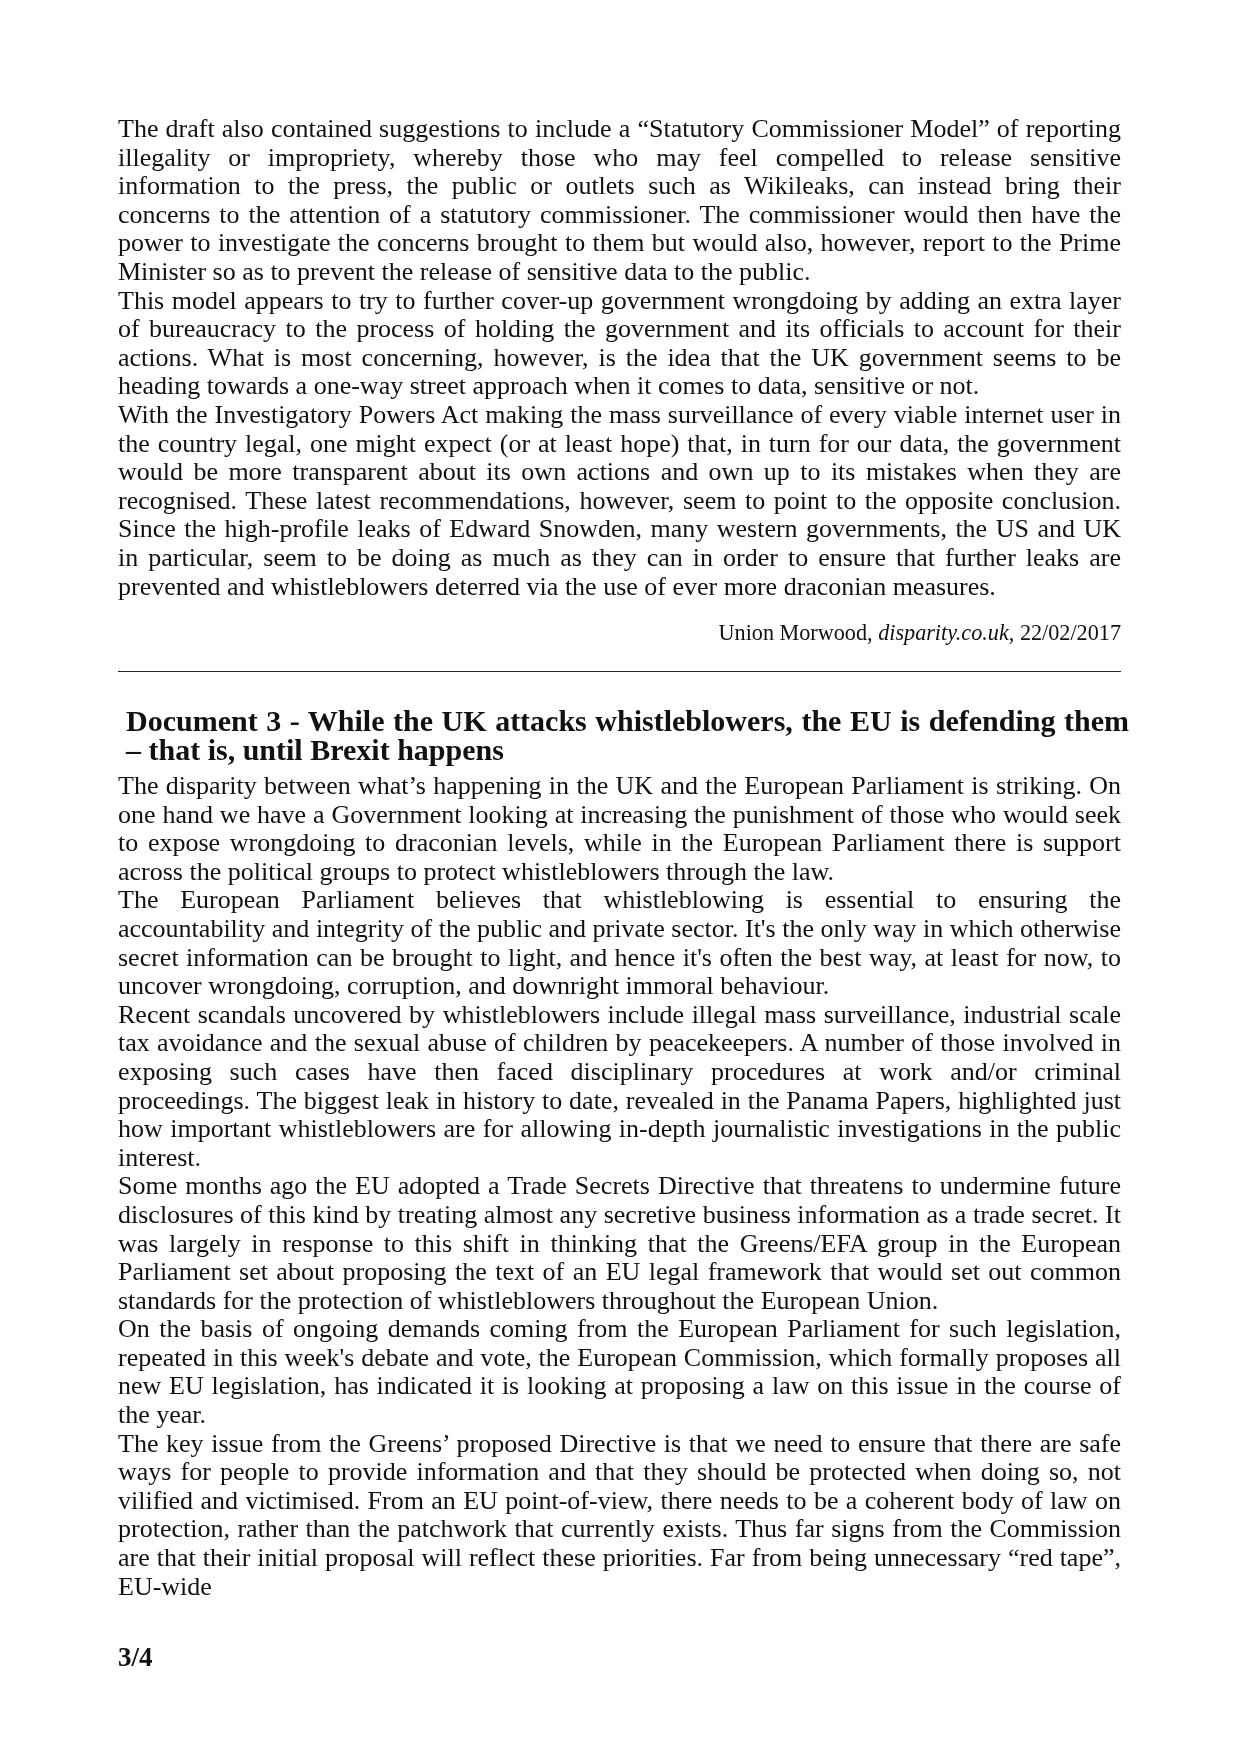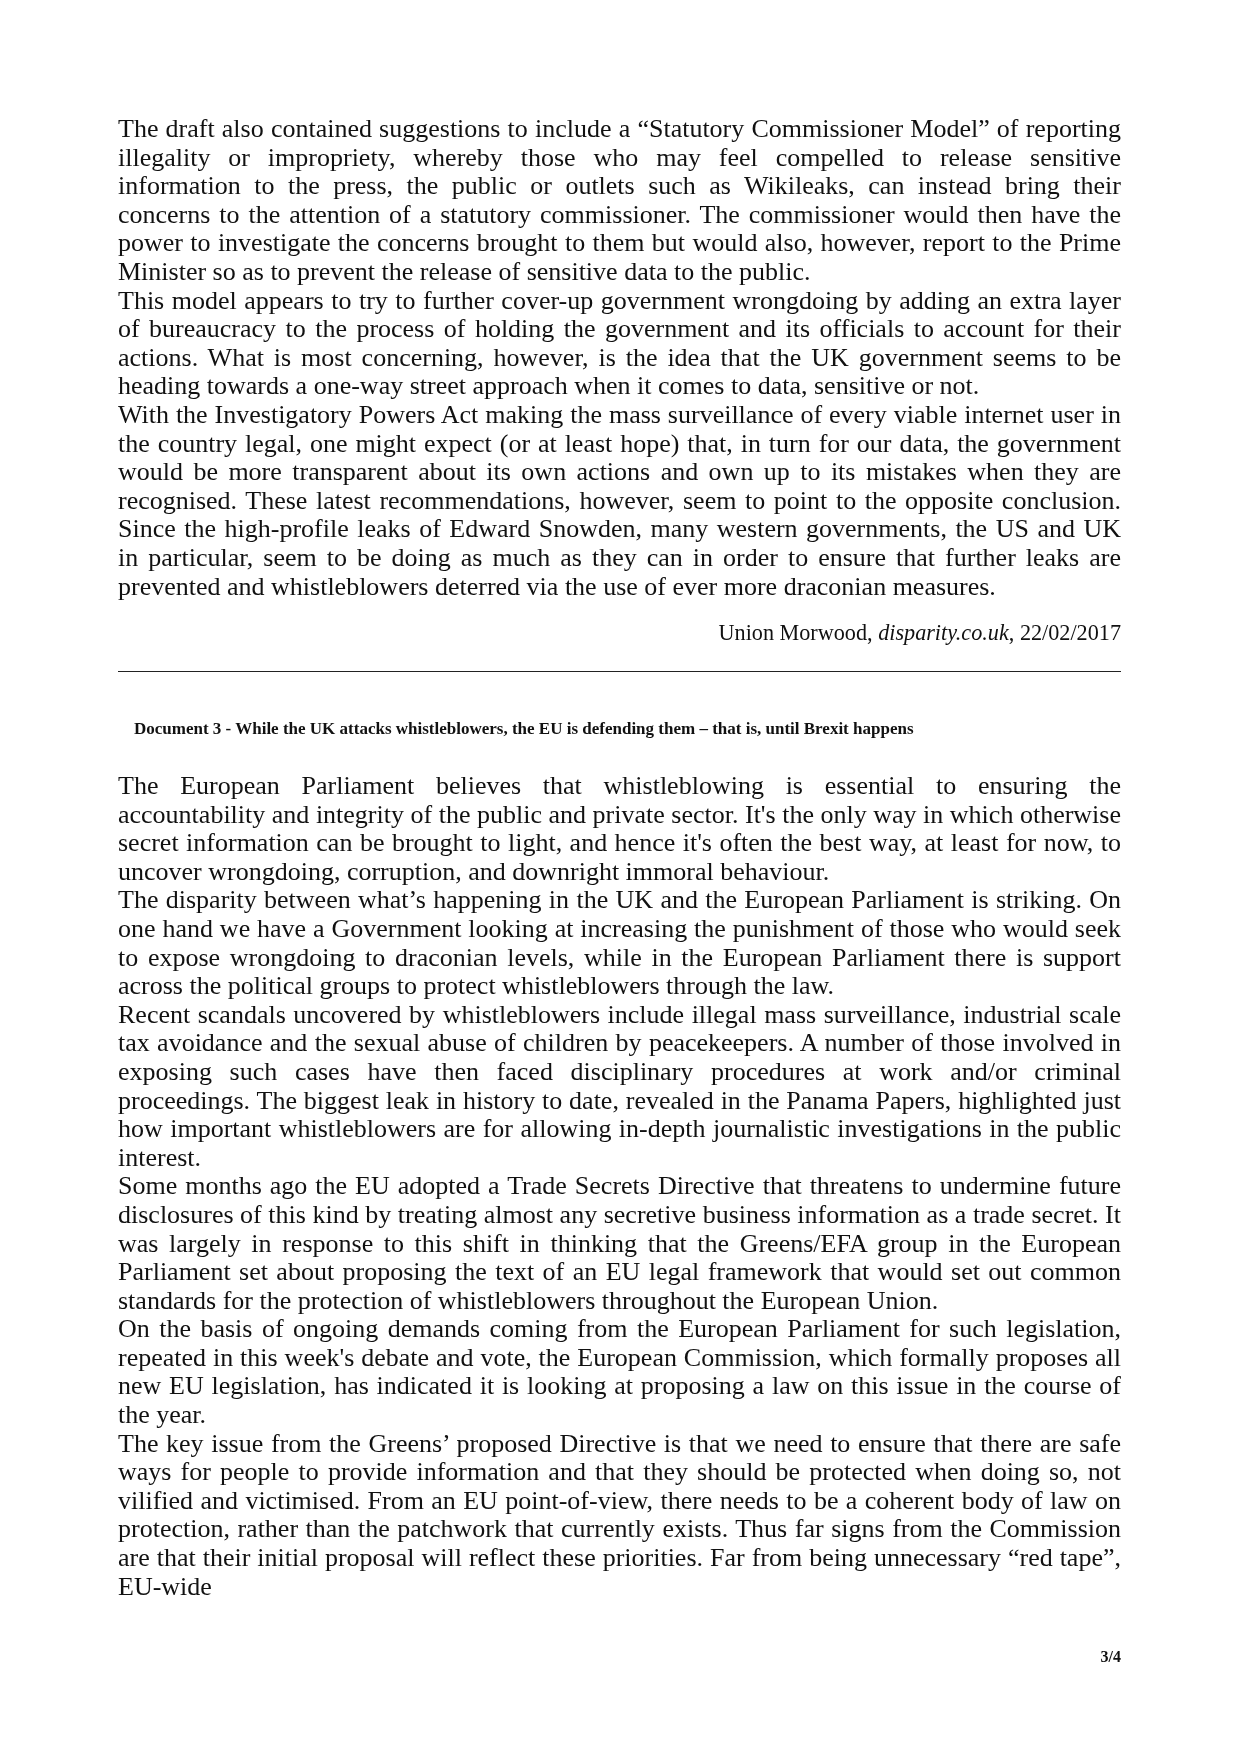--- a/index.html
+++ b/index.html
@@ -50,40 +50,40 @@
       left: 0;
       width: 1003px;
       height: 0;
       border-top: 1.4px solid #222222;
     }
     .doc-heading {
       position: absolute;
       top: 584px;
       left: 0;
       width: 1003px;
-      margin: 16px;
-      font-size: 17px;
+      margin: 8px;
+      font-size: 30px;
       line-height: 28.6px;
       font-weight: bold;
       text-align: justify;
       text-align-last: left;
     }
     #doc3 {
       position: absolute;
       top: 657px;
       left: 0;
       width: 1003px;
     }
     .page-number {
       position: absolute;
       top: 1528px;
       left: 0;
       width: 1003px;
-      text-align: right;
-      font-size: 16px;
+      text-align: left;
+      font-size: 27px;
       font-weight: bold;
       line-height: 28px;
     }
   </style>
 </head>
 <body>
 
 <div class="page">
 
   <div id="doc2" class="para-block">
@@ -94,22 +94,22 @@
 
   <div class="attribution">
     <span>Union Morwood, </span><span class="src">disparity.co.uk</span><span>, 22/02/2017</span>
   </div>
 
   <div class="divider"></div>
 
   <h2 class="doc-heading">Document 3 - While the UK attacks whistleblowers, the EU is defending them – that is, until Brexit happens</h2>
 
   <div id="doc3" class="para-block">
+    <p>The disparity between what’s happening in the UK and the European Parliament is striking. On one hand we have a Government looking at increasing the punishment of those who would seek to expose wrongdoing to draconian levels, while in the European Parliament there is support across the political groups to protect whistleblowers through the law.</p>
     <p>The European Parliament believes that whistleblowing is essential to ensuring the accountability and integrity of the public and private sector. It's the only way in which otherwise secret information can be brought to light, and hence it's often the best way, at least for now, to uncover wrongdoing, corruption, and downright immoral behaviour.</p>
-    <p>The disparity between what’s happening in the UK and the European Parliament is striking. On one hand we have a Government looking at increasing the punishment of those who would seek to expose wrongdoing to draconian levels, while in the European Parliament there is support across the political groups to protect whistleblowers through the law.</p>
     <p>Recent scandals uncovered by whistleblowers include illegal mass surveillance, industrial scale tax avoidance and the sexual abuse of children by peacekeepers. A number of those involved in exposing such cases have then faced disciplinary procedures at work and/or criminal proceedings. The biggest leak in history to date, revealed in the Panama Papers, highlighted just how important whistleblowers are for allowing in-depth journalistic investigations in the public interest.</p>
     <p>Some months ago the EU adopted a Trade Secrets Directive that threatens to undermine future disclosures of this kind by treating almost any secretive business information as a trade secret. It was largely in response to this shift in thinking that the Greens/EFA group in the European Parliament set about proposing the text of an EU legal framework that would set out common standards for the protection of whistleblowers throughout the European Union.</p>
     <p>On the basis of ongoing demands coming from the European Parliament for such legislation, repeated in this week's debate and vote, the European Commission, which formally proposes all new EU legislation, has indicated it is looking at proposing a law on this issue in the course of the year.</p>
     <p>The key issue from the Greens’ proposed Directive is that we need to ensure that there are safe ways for people to provide information and that they should be protected when doing so, not vilified and victimised. From an EU point-of-view, there needs to be a coherent body of law on protection, rather than the patchwork that currently exists. Thus far signs from the Commission are that their initial proposal will reflect these priorities. Far from being unnecessary “red tape”, EU-wide</p>
   </div>
 
   <div class="page-number">3/4</div>
 </div>
 
 </body></html>

